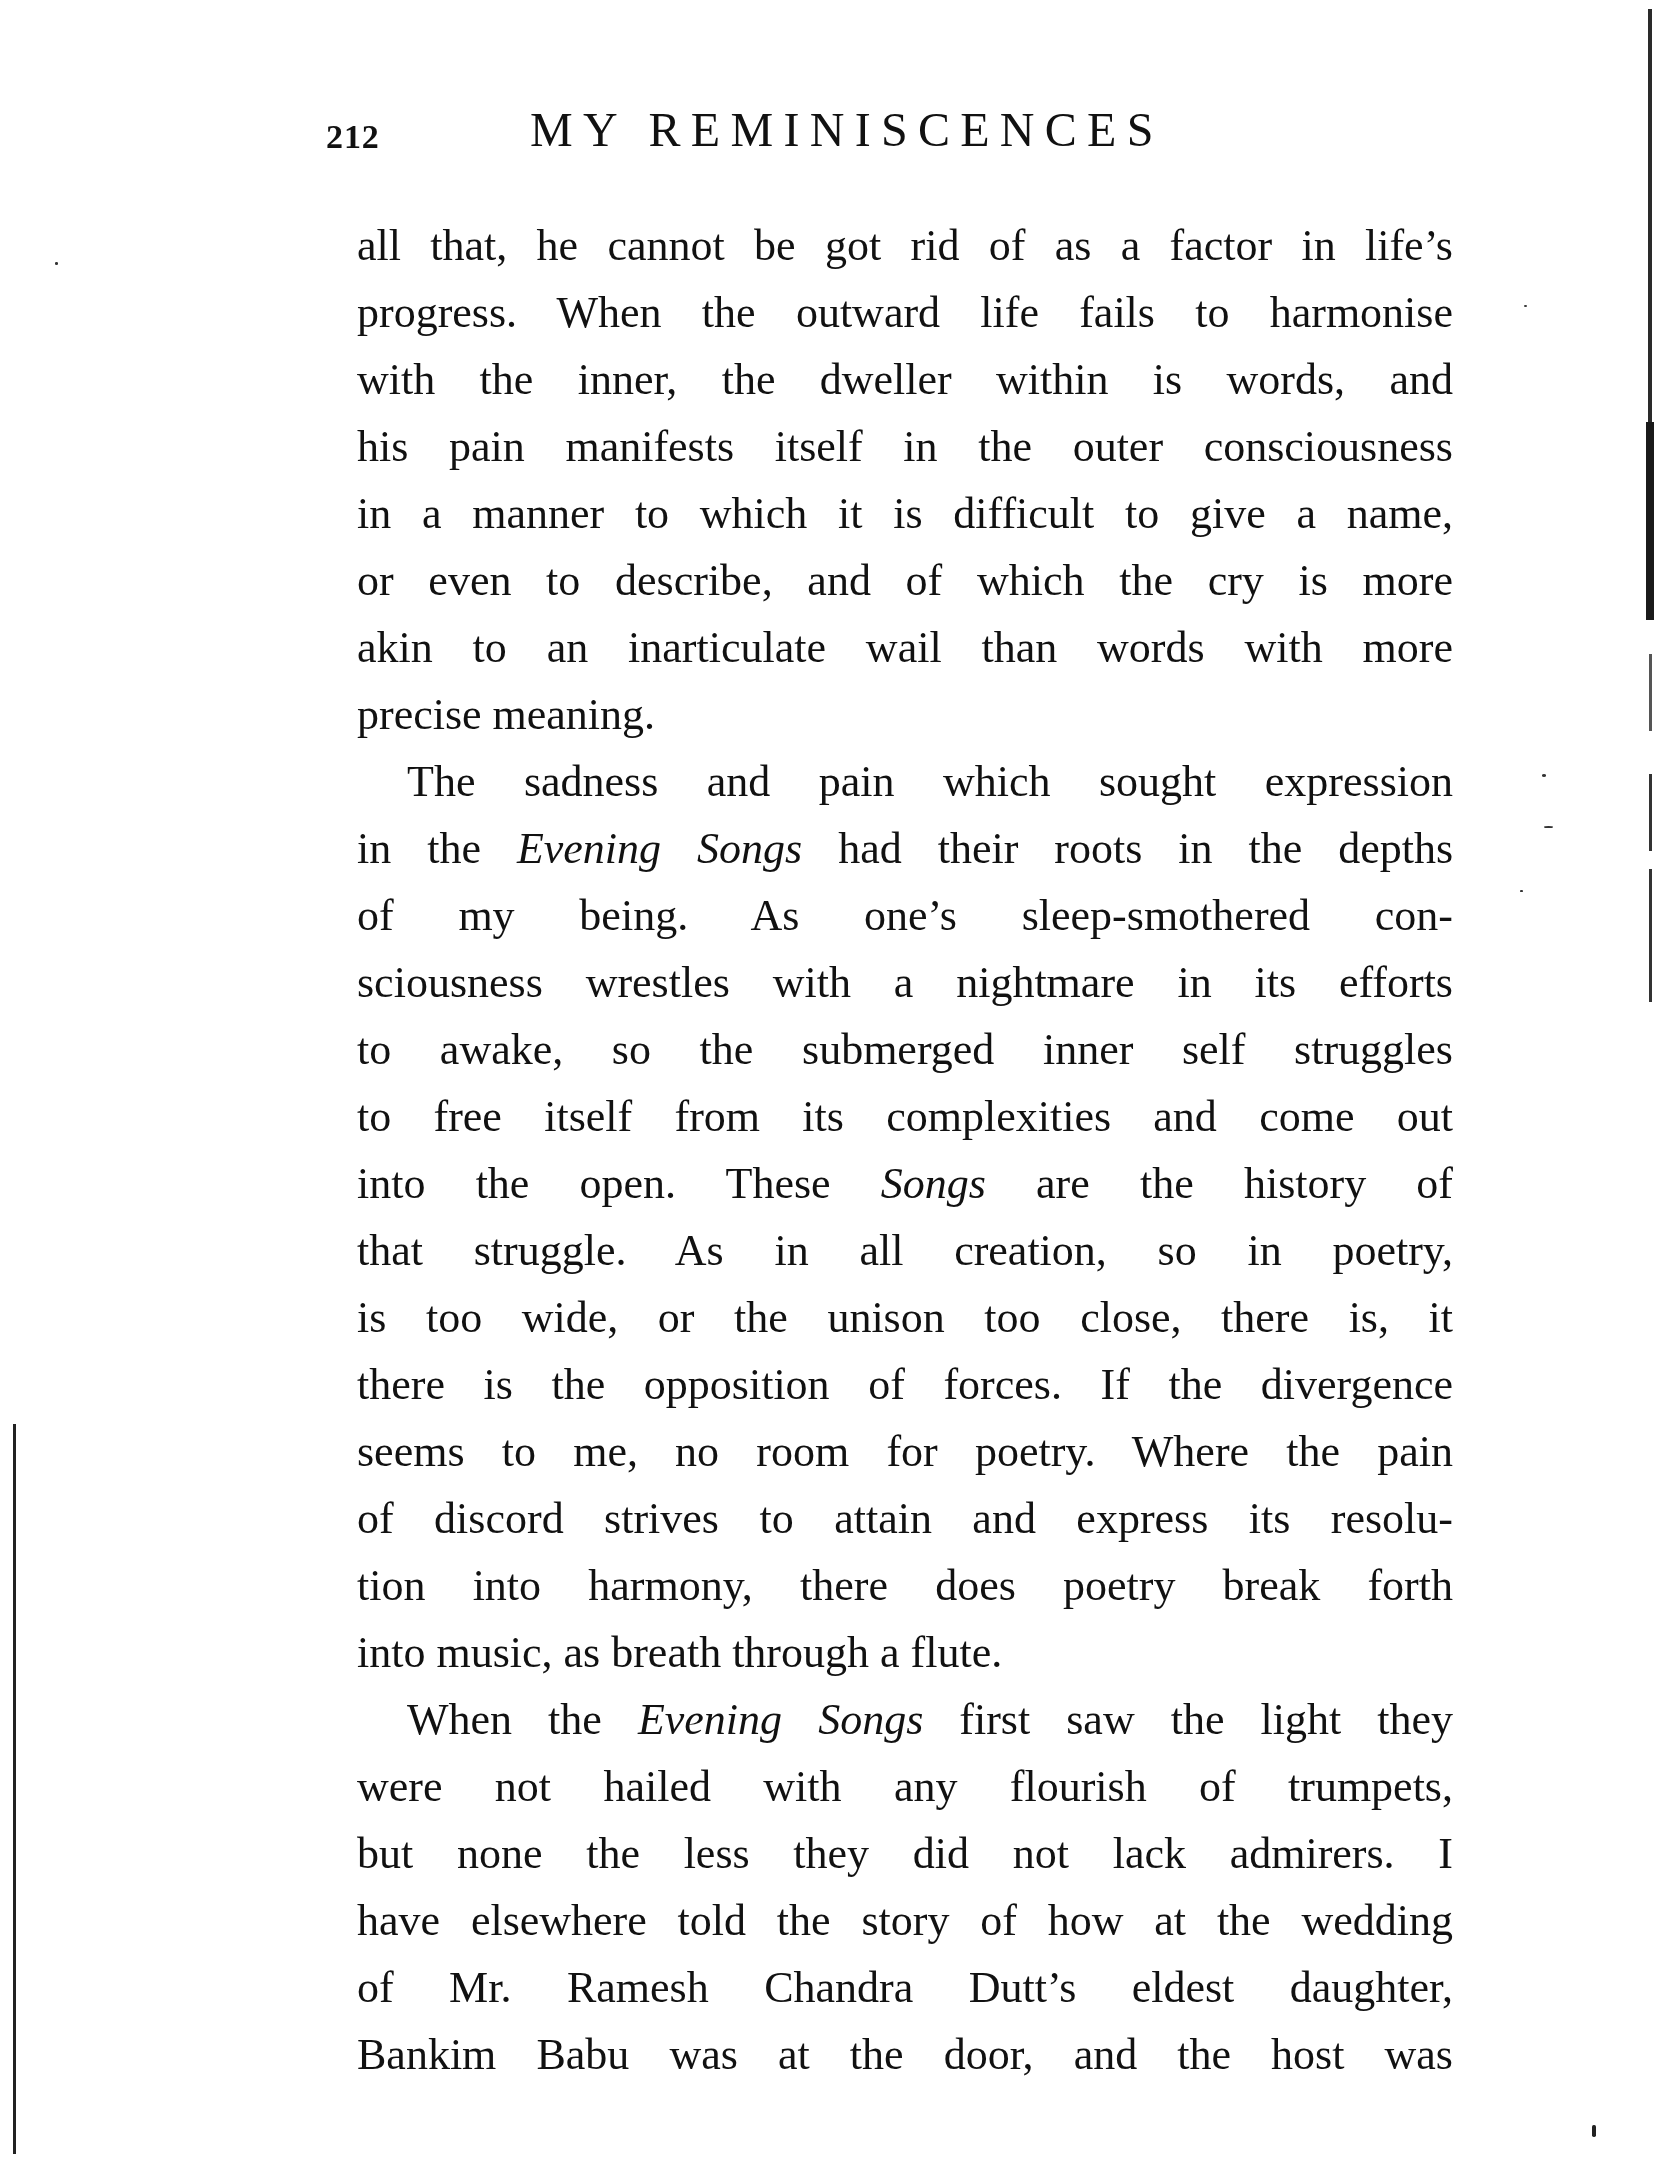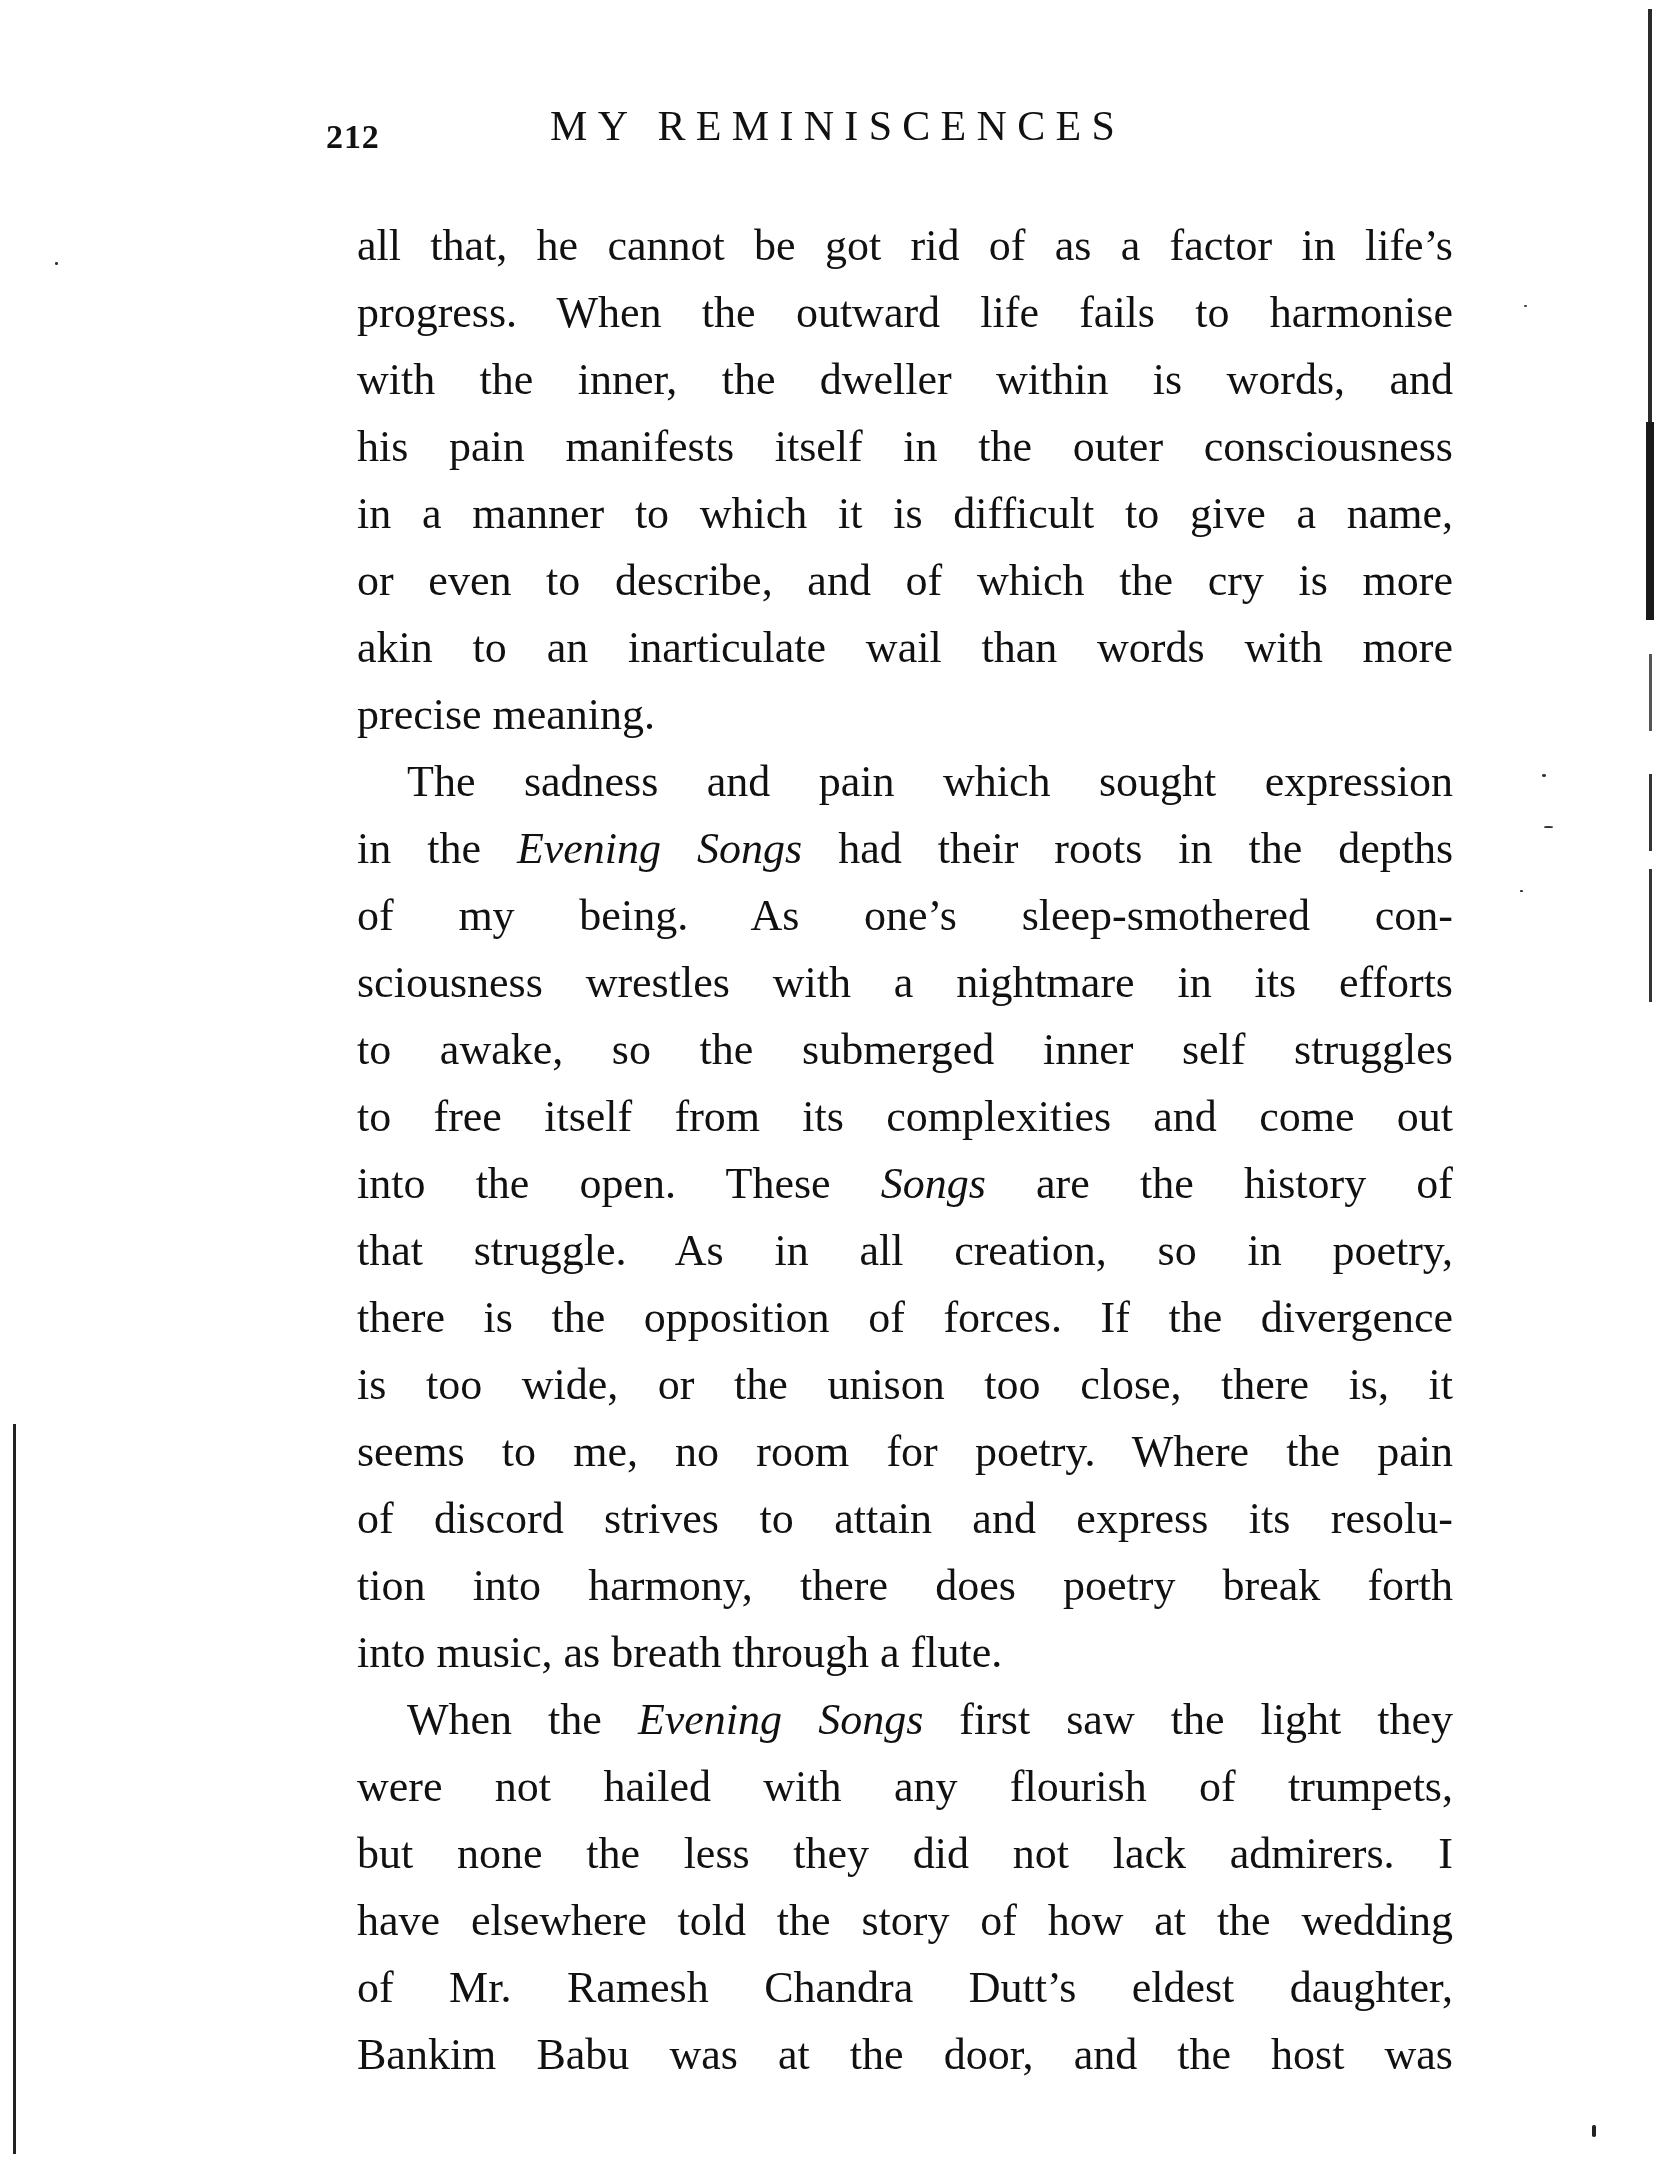--- a/index.html
+++ b/index.html
@@ -31,23 +31,23 @@
     .page-number {
       position: absolute;
       left: 9px;
       top: 15.5px;
       font-size: 34px;
       font-weight: bold;
       letter-spacing: 0.9px;
     }
     .running-title {
       position: absolute;
-      left: 233px;
+      left: 213px;
       top: 0;
-      font-size: 42px;
+      font-size: 48px;
       letter-spacing: 10.3px;
       white-space: nowrap;
     }
     .body-text {
       position: absolute;
       left: 317px;
       top: 212px;
       width: 1136px;
     }
     .line {
@@ -141,22 +141,22 @@
       </div>
       <div>
         <div class="line indent"><span>The sadness and pain which sought expression</span></div>
         <div class="line"><span>in the </span><span class="it">Evening Songs</span><span> had their roots in the depths</span></div>
         <div class="line"><span>of my being.  As one’s sleep-smothered con-</span></div>
         <div class="line"><span>sciousness wrestles with a nightmare in its efforts</span></div>
         <div class="line"><span>to awake, so the submerged inner self struggles</span></div>
         <div class="line"><span>to free itself from its complexities and come out</span></div>
         <div class="line"><span>into the open.  These </span><span class="it">Songs</span><span> are the history of</span></div>
         <div class="line"><span>that struggle.  As in all creation, so in poetry,</span></div>
+        <div class="line"><span>is too wide, or the unison too close, there is, it</span></div>
         <div class="line"><span>there is the opposition of forces.  If the divergence</span></div>
-        <div class="line"><span>is too wide, or the unison too close, there is, it</span></div>
         <div class="line"><span>seems to me, no room for poetry.  Where the pain</span></div>
         <div class="line"><span>of discord strives to attain and express its resolu-</span></div>
         <div class="line"><span>tion into harmony, there does poetry break forth</span></div>
         <div class="line last"><span>into music, as breath through a flute.</span></div>
       </div>
       <div>
         <div class="line indent"><span>When the </span><span class="it">Evening Songs</span><span> first saw the light they</span></div>
         <div class="line"><span>were not hailed with any flourish of trumpets,</span></div>
         <div class="line"><span>but none the less they did not lack admirers.  I</span></div>
         <div class="line"><span>have elsewhere told the story of how at the wedding</span></div>

